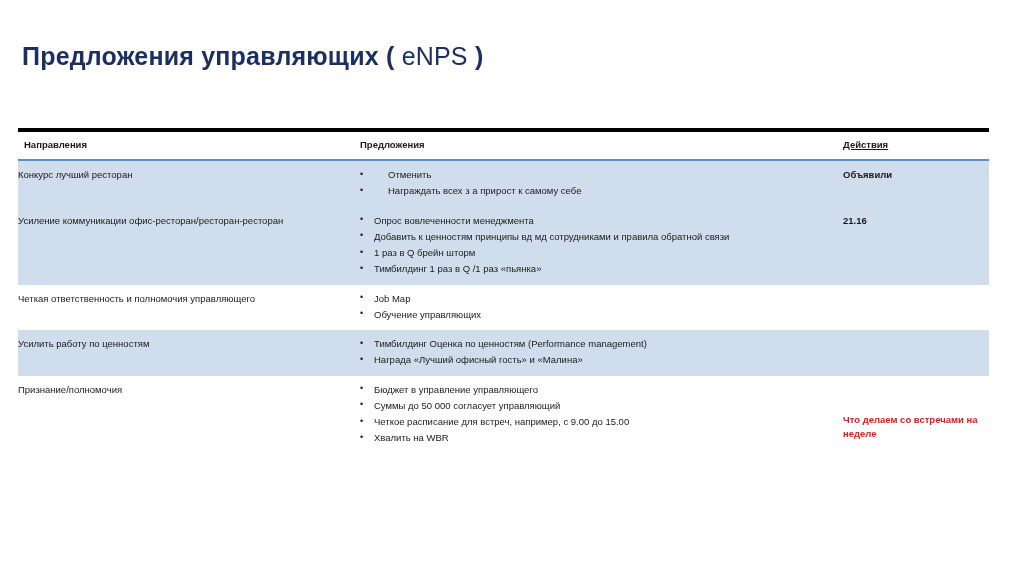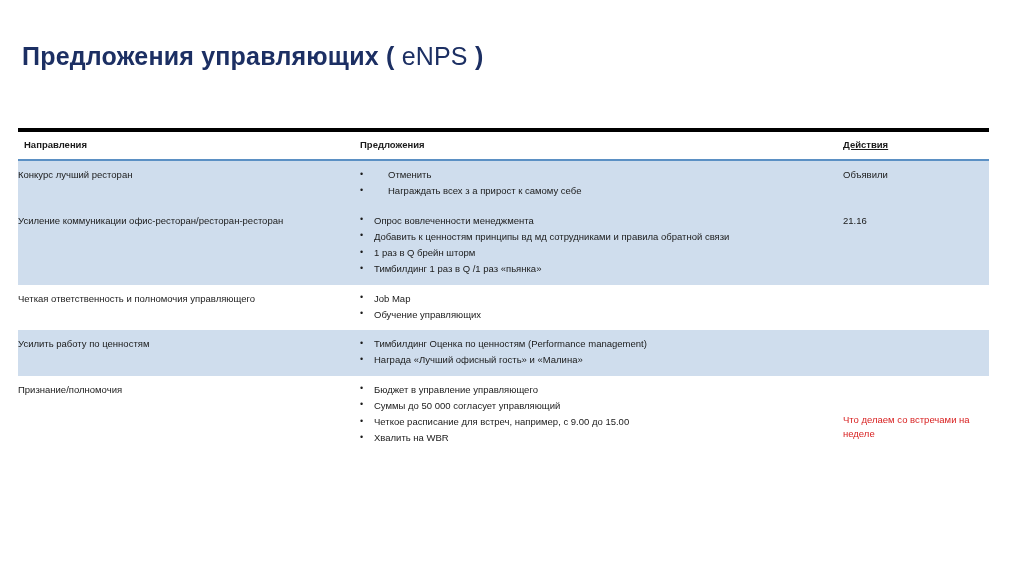--- a/index.html
+++ b/index.html
@@ -99,21 +99,21 @@
     content: "•";
     position: absolute;
     left: 0;
     top: -0.5px;
     font-size: 9px;
     color: #1a1a1a;
   }
   ul.bullets.wide li { padding-left: 28px; }
   ul.bullets.wide li::before { left: 0; }
 
-  .act-text { line-height: 1.5; }
+  .act-text { line-height: 1.5; font-weight: bold; }
   .act-text.red { color: #d81f1f; }
   .act-spacer { height: 30px; }
 </style>
 </head>
 <body>
 
 <div class="slide">
 
   <div class="title-wrap">
     <div class="title"><span>Предложения  управляющих (</span><span class="light"> eNPS</span><span> )</span></div>

